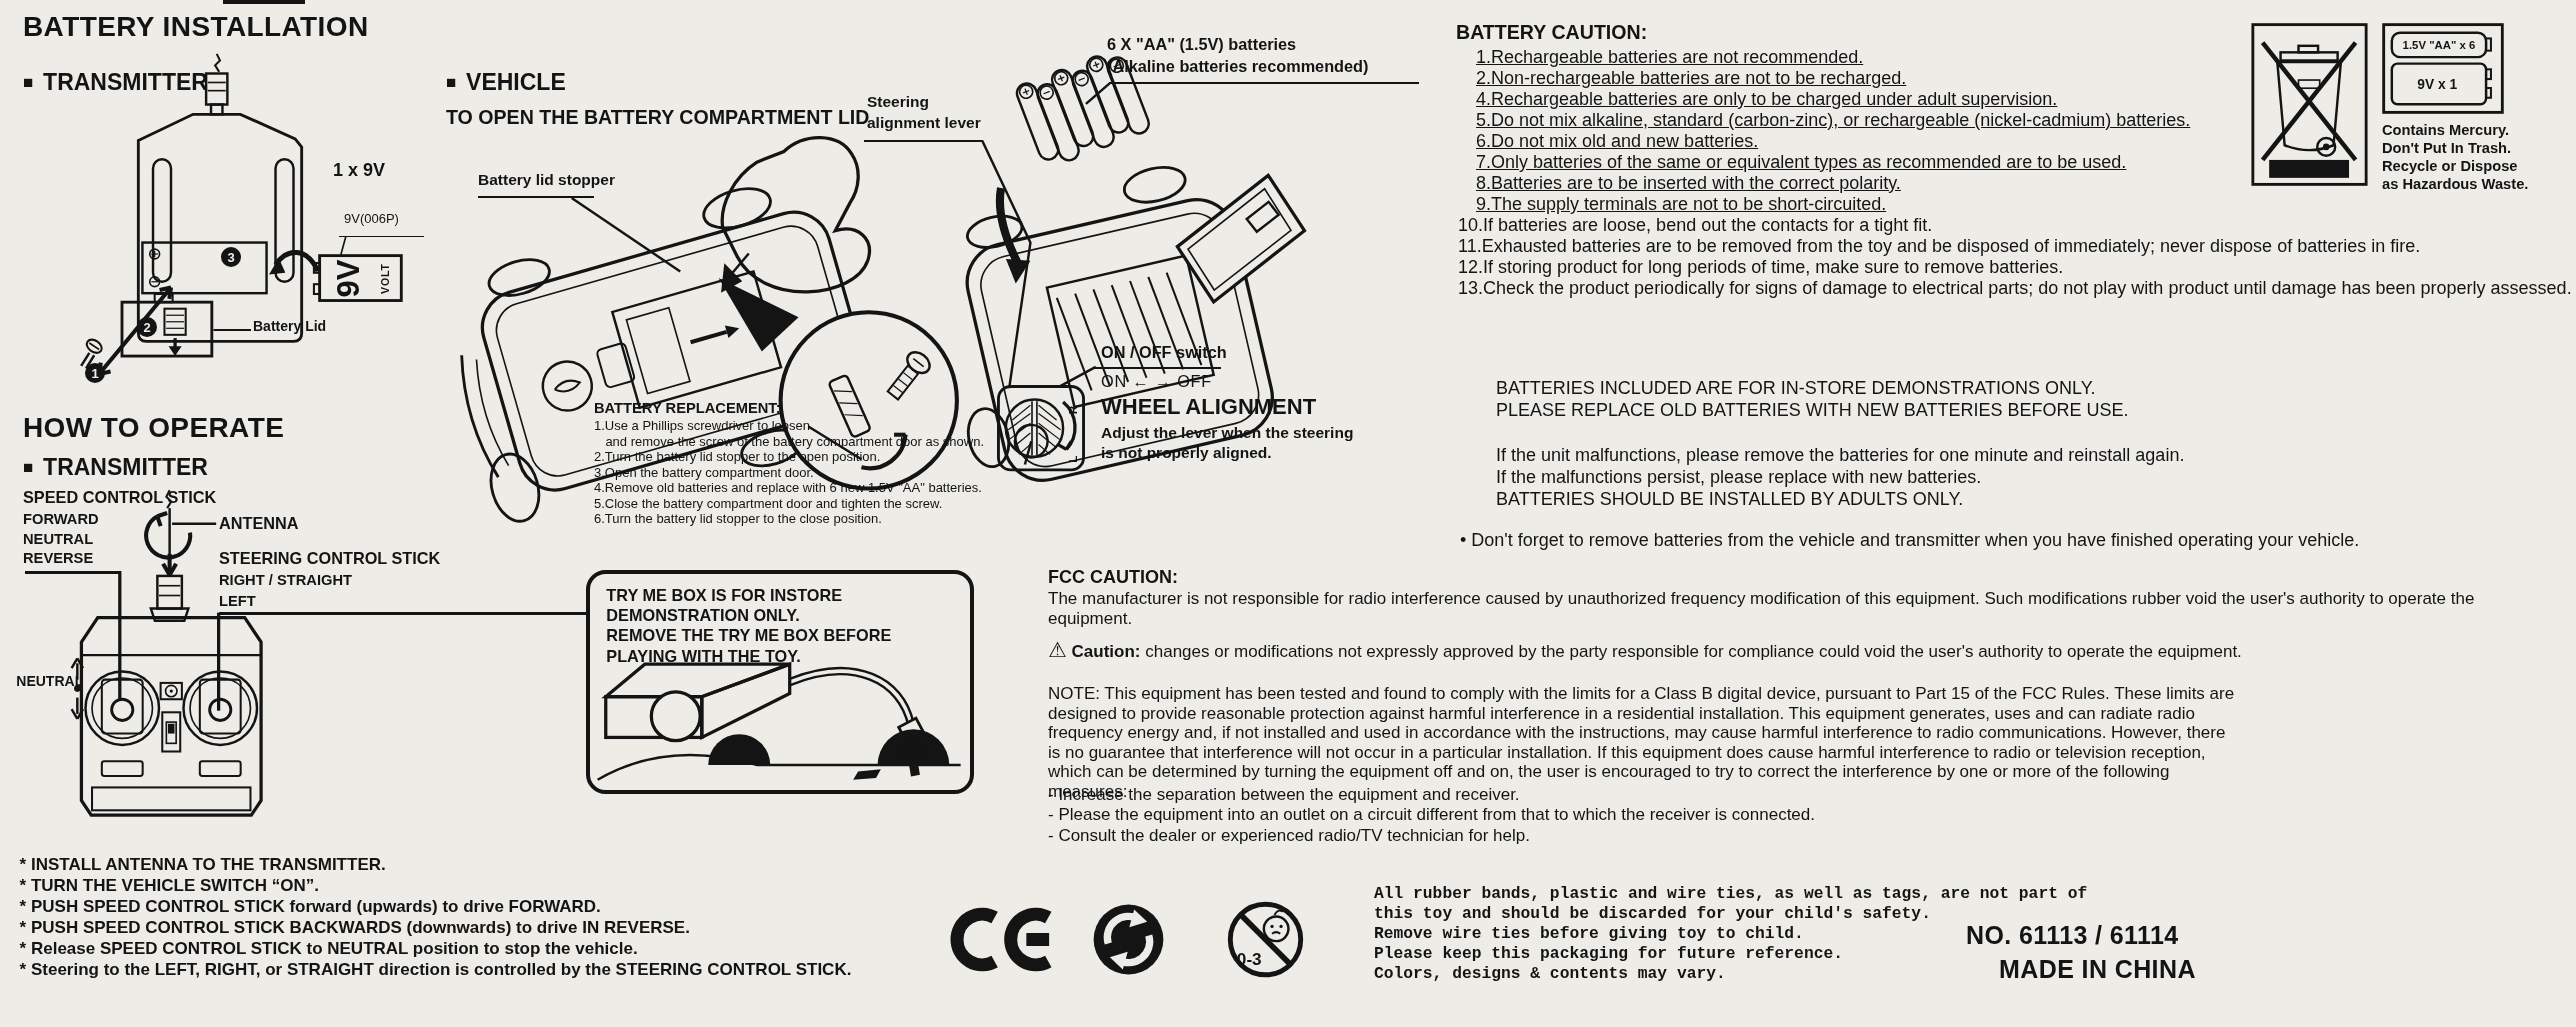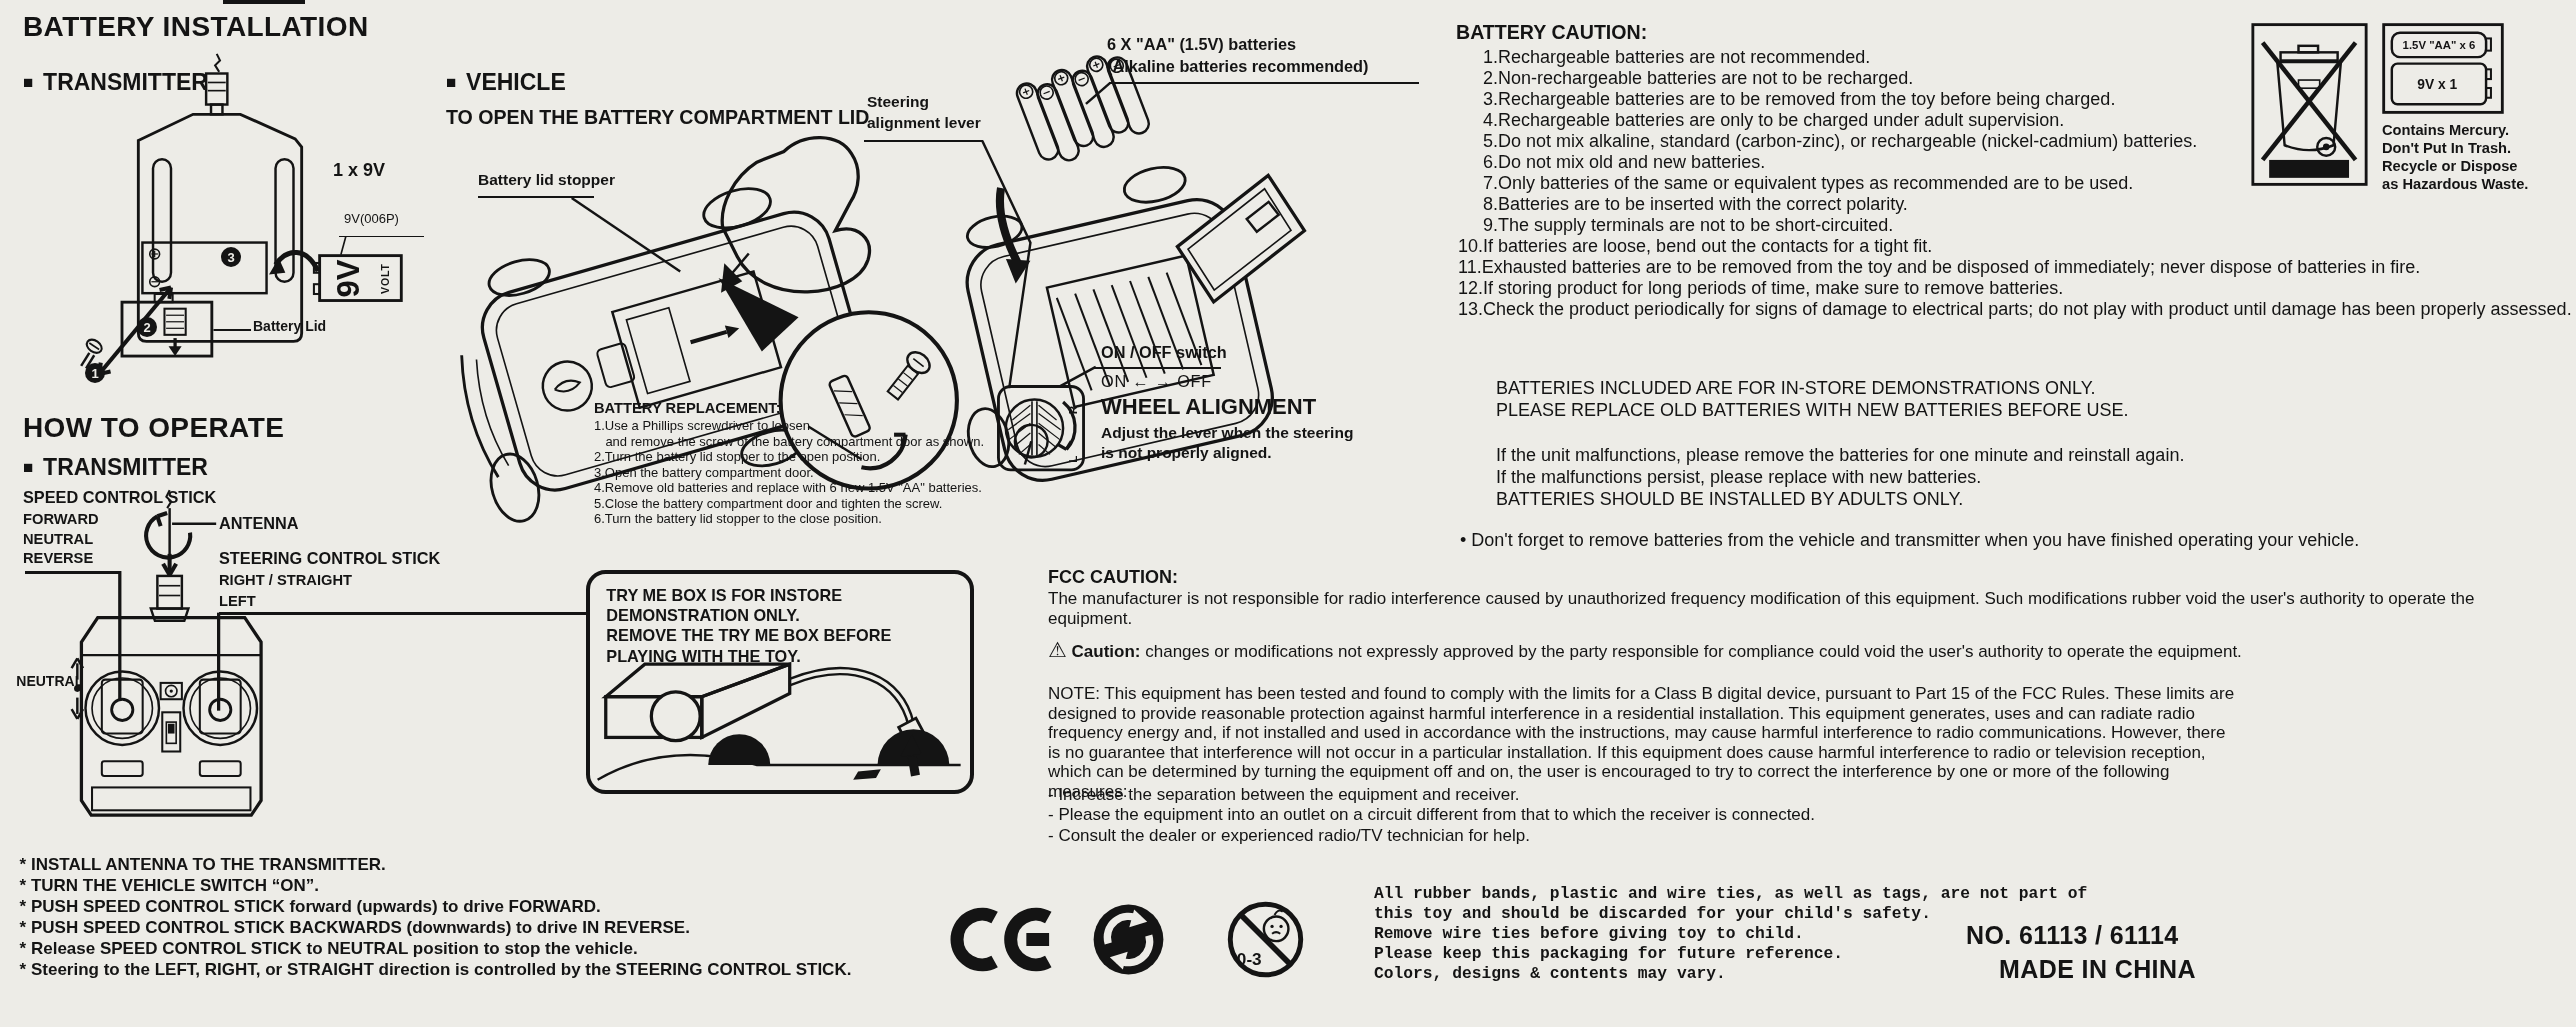--- a/index.html
+++ b/index.html
@@ -17,21 +17,21 @@
   .bgfill{fill:#edece7;}
   .hline{position:absolute;border-top:2.4px solid #141414;}
   .h1{font-size:28px;font-weight:bold;letter-spacing:0.4px;}
   .h2{font-size:23px;font-weight:bold;display:flex;align-items:center;gap:9.8px;}
   .h2 .sq{font-size:17px;line-height:1;}
   .numdot{position:absolute;width:20.4px;height:20.4px;border-radius:50%;background:#141414;color:#edece7;
     font-size:13px;font-weight:bold;display:flex;align-items:center;justify-content:center;}
   .lbl{position:absolute;font-weight:bold;}
   .bc-items{font-size:18px;line-height:21px;}
   .bc-item{padding-left:29px;text-indent:-29px;}
-  .bc-item.d1{margin-left:25px;}
+  .bc-item.d1{margin-left:18px;text-decoration:underline;}
   .para22{font-size:18px;line-height:22px;margin-top:6px;}
   .rep-head{font-size:14.7px;font-weight:bold;margin-bottom:2.4px;}
   .rep-line{font-size:13px;line-height:15.5px;}
   .rep-line.cont{margin-left:11.4px;}
   .instr-line{font-size:17px;line-height:21px;font-weight:bold;}
   .fcc{font-size:17px;line-height:20.4px;}
   .tryme-line{font-size:16.3px;line-height:20.4px;font-weight:bold;}
   .rubber-line{font-size:16.3px;line-height:20px;font-weight:bold;font-family:Liberation Mono, monospace;}
   .mercury-line{font-size:14.7px;line-height:18px;font-weight:bold;}
   .noise{position:absolute;width:2.4px;height:2.4px;background:transparent;
@@ -377,21 +377,20 @@
   <div class="abs fcc" style="left:1048px;top:785px">
     <div>-  Increase the separation between the equipment and receiver.</div>
     <div>-  Please the equipment into an outlet on a circuit different from that to which the receiver is connected.</div>
     <div>-  Consult the dealer or experienced radio/TV technician for help.</div>
   </div>
 
   <div class="abs b" style="left:1456px;top:21px;font-size:19.6px">BATTERY CAUTION:</div>
   <div class="abs bc-items" style="left:1458px;top:47px;width:1114px">
     <div class="bc-item d1">1.Rechargeable batteries are not recommended.</div>
     <div class="bc-item d1">2.Non-rechargeable batteries are not to be recharged.</div>
-    <div class="bc-item d1">3.Rechargeable batteries are to be removed from the toy before being charged.</div>
     <div class="bc-item d1">4.Rechargeable batteries are only to be charged under adult supervision.</div>
     <div class="bc-item d1">5.Do not mix alkaline, standard (carbon-zinc), or rechargeable (nickel-cadmium) batteries.</div>
     <div class="bc-item d1">6.Do not mix old and new batteries.</div>
     <div class="bc-item d1">7.Only batteries of the same or equivalent types as recommended are to be used.</div>
     <div class="bc-item d1">8.Batteries are to be inserted with the correct polarity.</div>
     <div class="bc-item d1">9.The supply terminals are not to be short-circuited.</div>
     <div class="bc-item">10.If batteries are loose, bend out the contacts for a tight fit.</div>
     <div class="bc-item">11.Exhausted batteries are to be removed from the toy and be disposed of immediately; never dispose of batteries in fire.</div>
     <div class="bc-item">12.If storing product for long periods of time, make sure to remove batteries.</div>
     <div class="bc-item">13.Check the product periodically for signs of damage to electrical parts; do not play with product until damage has been properly assessed.</div>

